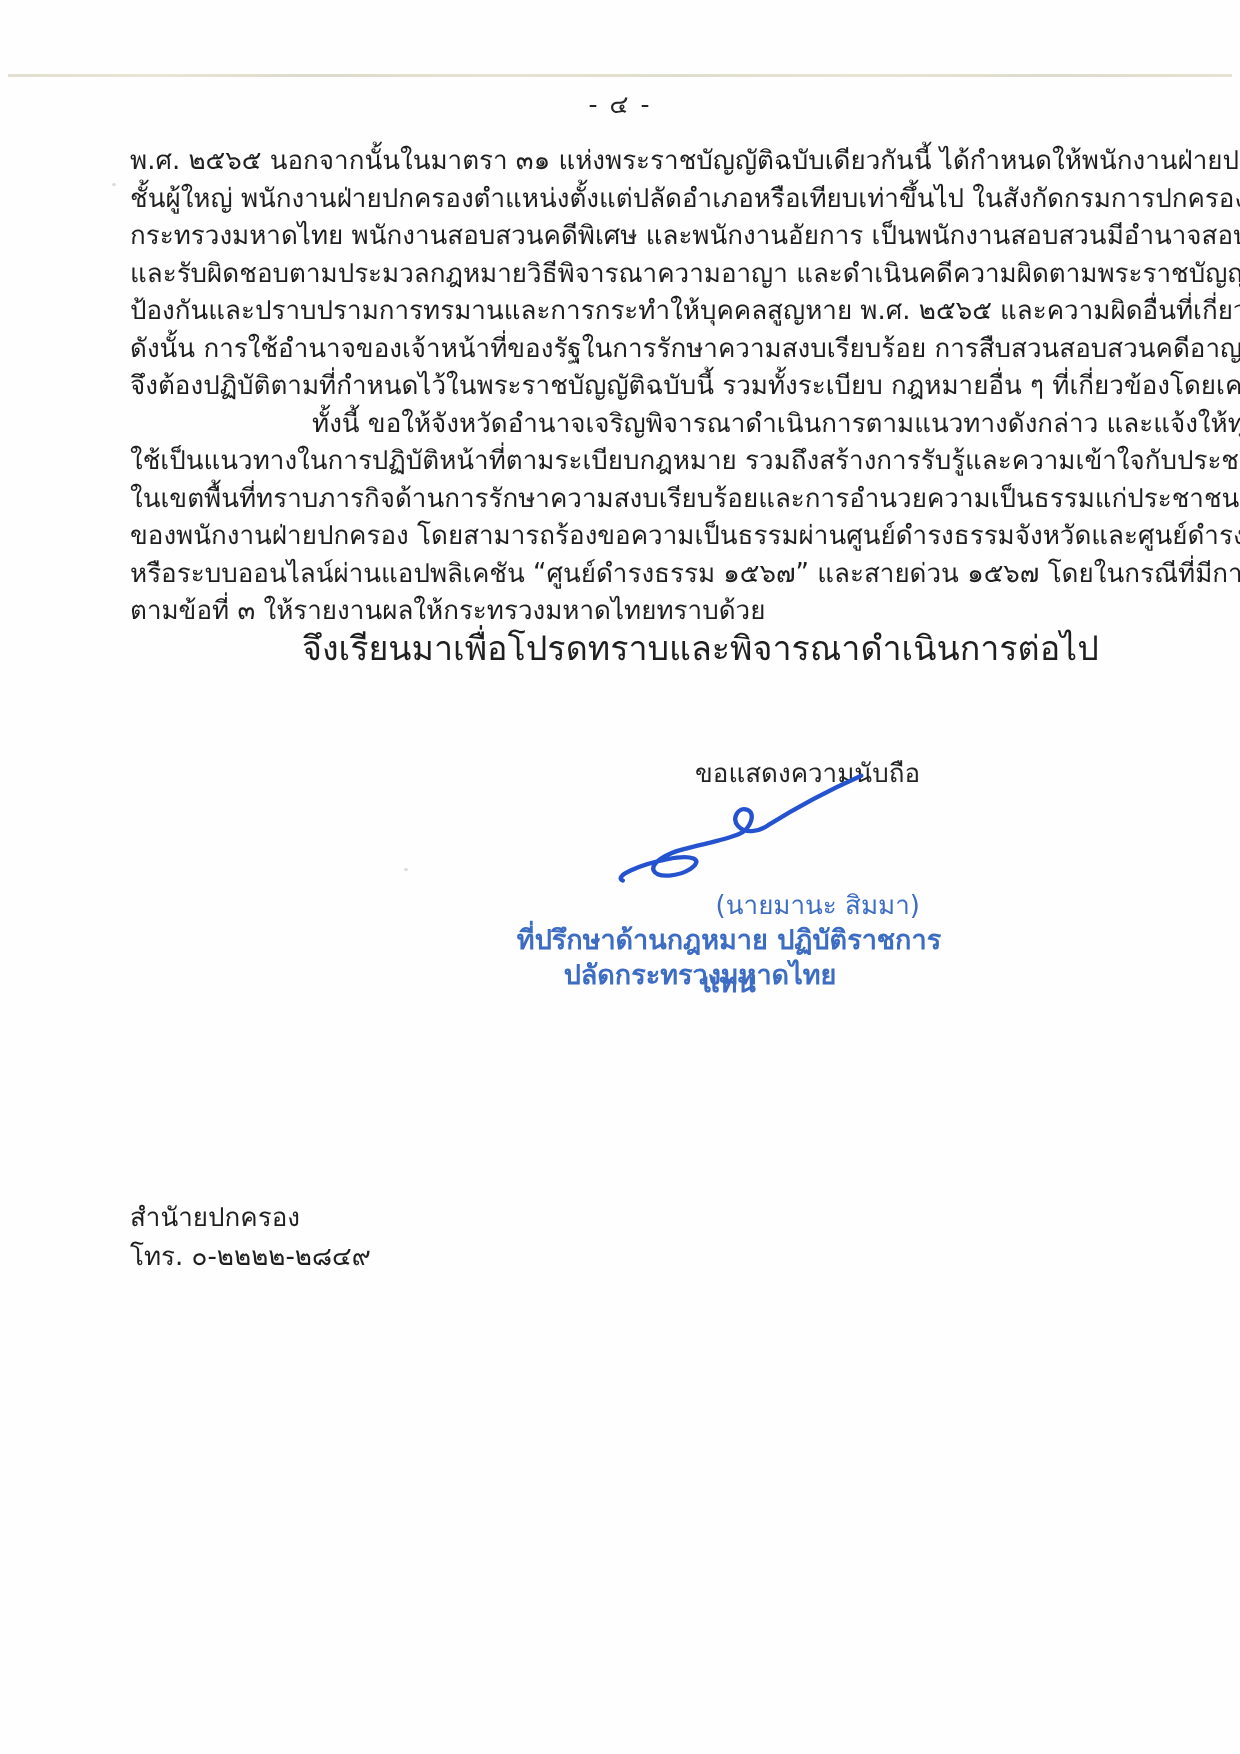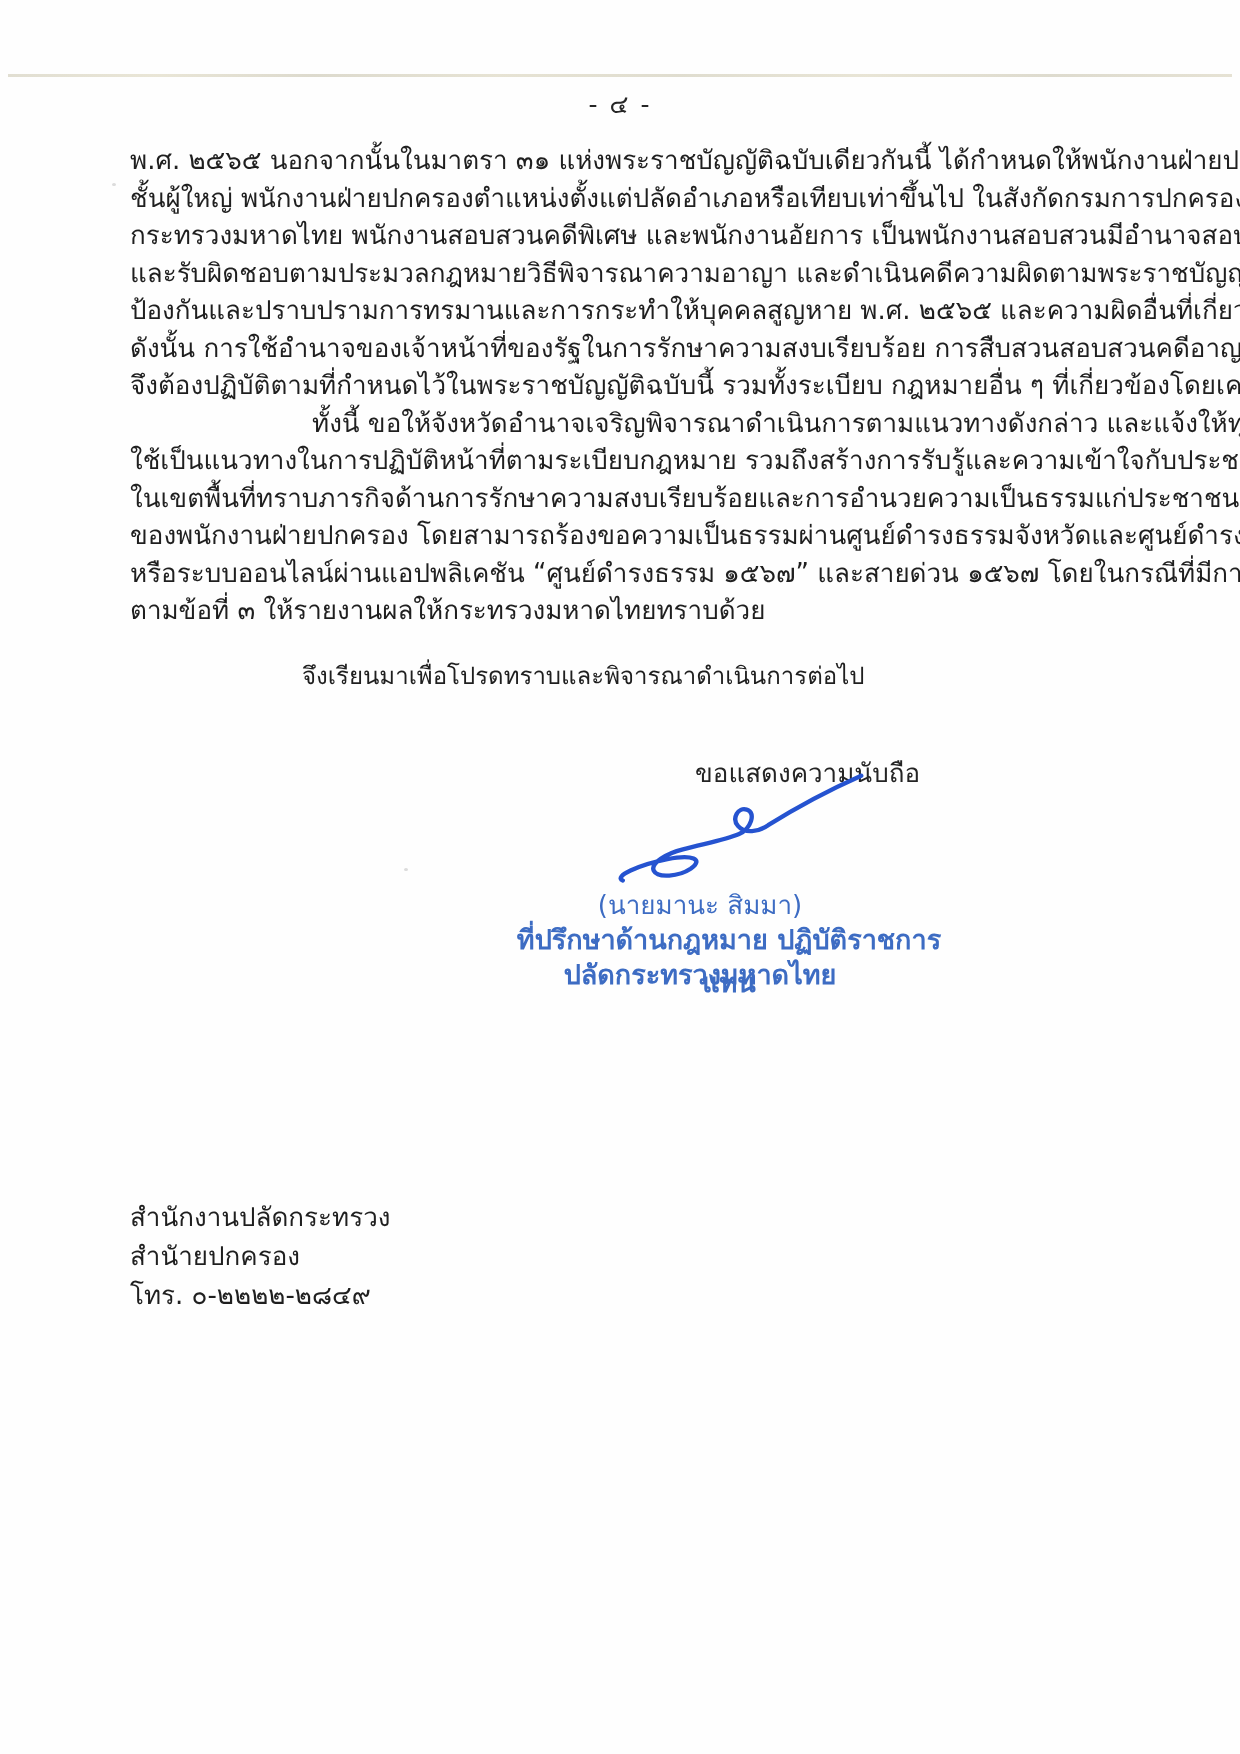--- a/index.html
+++ b/index.html
@@ -46,26 +46,25 @@
   }
   .body-text .line {
     height: 37.5px;
     line-height: 37.5px;
     white-space: nowrap;
   }
   .para2 .line:first-child {
     padding-left: 182px;
   }
   .closing-line {
-    margin-top: 28px;
     padding-left: 172px;
     height: 37.5px;
     line-height: 37.5px;
     white-space: nowrap;
-    font-size: 24px;
+    font-size: 34px;
   }
   .signature-block {
     position: absolute;
     left: 480px;
     top: 752px;
     width: 440px;
     height: 240px;
   }
   .salutation {
     position: absolute;
@@ -81,21 +80,21 @@
     left: 128px;
     top: 16px;
     width: 268px;
     height: 126px;
   }
   .stamp-name {
     position: absolute;
     top: 132px;
     left: 0;
     width: 100%;
-    text-align: center;
+    text-align: right;
     font-size: 26px;
     font-weight: 500;
   }
   .stamp-title-1 {
     position: absolute;
     top: 166px;
     left: 0;
     width: 100%;
     text-align: center;
     font-size: 27px;
@@ -172,21 +171,20 @@
                C 131 40, 124 52, 131 60
                C 138 68, 152 66, 162 59
                C 186 44, 222 24, 258 8" fill="none" stroke="#2553d0" stroke-width="4.5" stroke-linecap="round" stroke-linejoin="round"></path>
     </svg>
     <div class="stamp-name" style="color:#3d6cc3;">(นายมานะ  สิมมา)</div>
     <div class="stamp-title-1" style="color:#3d6cc3;margin-left:29px;">ที่ปรึกษาด้านกฎหมาย ปฏิบัติราชการแทน</div>
     <div class="stamp-title-2" style="color:#3d6cc3;">ปลัดกระทรวงมหาดไทย</div>
   </div>
 
   <div class="footer-block">
-    <div class="line">สำนักงานปลัดกระทรวง</div>
     <div class="line">สำนัายปกครอง</div>
     <div class="line">โทร. ๐-๒๒๒๒-๒๘๔๙</div>
   </div>
 
   <div class="speck" style="left:112px; top:183px; width:4px; height:3px;"></div>
   <div class="speck" style="left:404px; top:868px; width:4px; height:3px;"></div>
 
 </div>
 
 </body></html>

